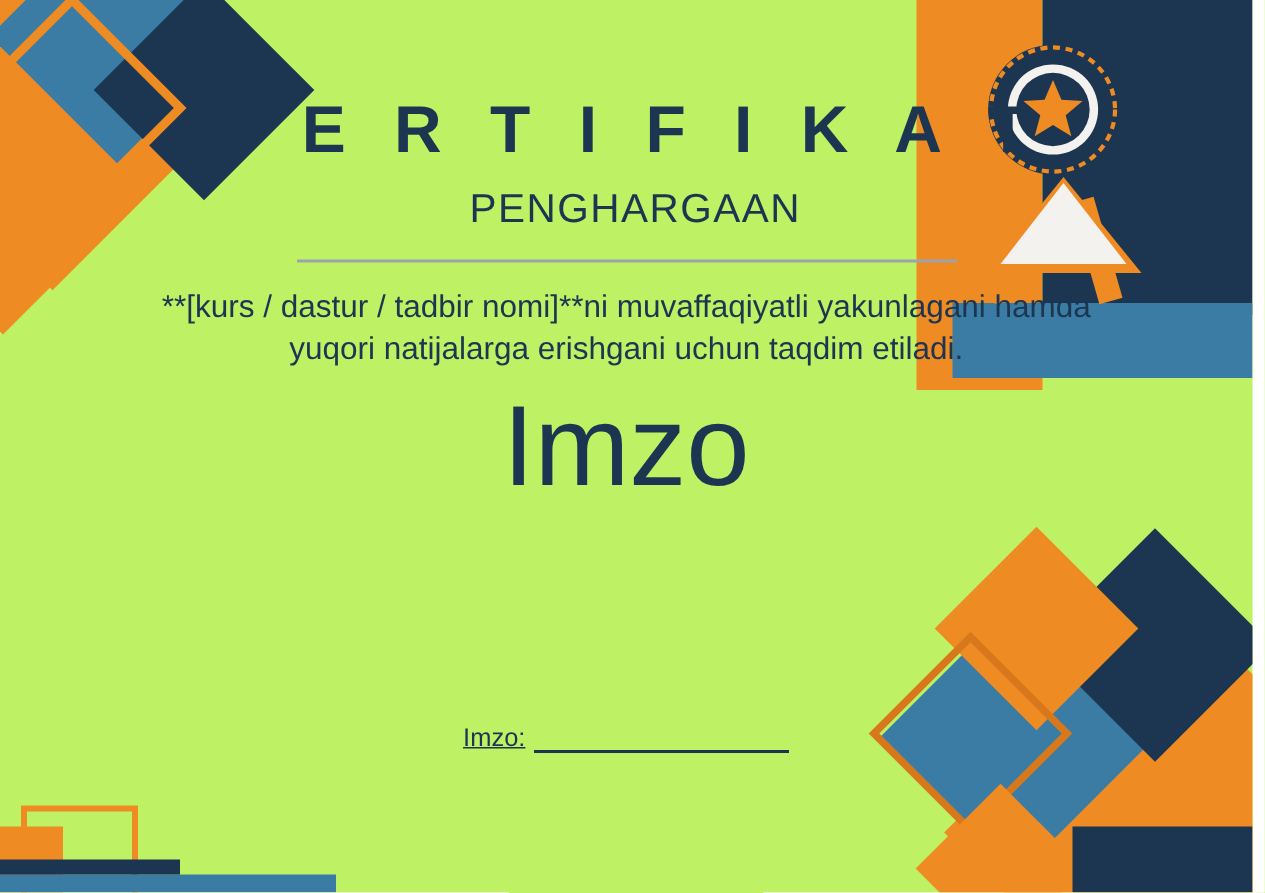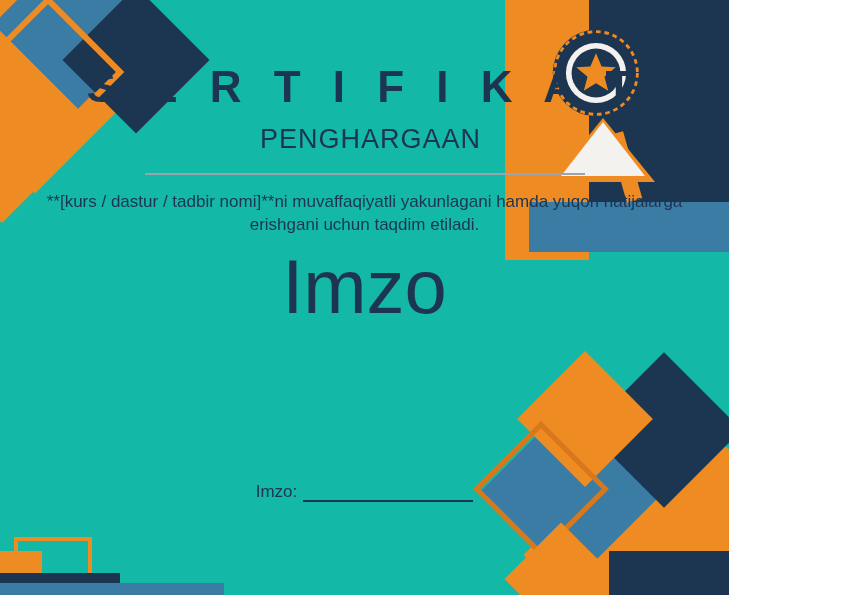--- a/index.html
+++ b/index.html
@@ -2,24 +2,24 @@
 <html><head>
 <meta charset="utf-8">
 <style>
   html, body {
     margin: 0;
     padding: 0;
     background: #ffffff;
   }
   #certificate {
     position: relative;
-    width: 729px;
+    width: 835px;
     height: 595px;
     overflow: hidden;
-    background: #14b8a6;
+    background: #bef264;
     font-family: "Liberation Sans", sans-serif;
     color: #1c3551;
   }
 
   
   .deco { position: absolute; }
 
   
   .tl-orange-big {
     top: -60px; left: -70px;
@@ -198,21 +198,21 @@
   }
   .rule {
     width: 440px;
     height: 2px;
     background: #9aa4ac;
     margin: 18px auto 0;
   }
   .intro {
     margin: 16px auto 0;
     width: 640px;
-    font-size: 17px;
+    font-size: 21px;
     line-height: 1.35;
     color: #1c3551;
   }
   .recipient {
     margin-top: 10px;
     font-size: 76px;
     line-height: 1.05;
     color: #1c3551;
     font-weight: normal;
   }
@@ -235,20 +235,21 @@
   }
   .signatures {
     position: absolute;
     left: 0; right: 0;
     top: 482px;
     display: flex;
     justify-content: center;
     gap: 56px;
     font-size: 17px;
     color: #1c3551;
+    text-decoration: underline;
   }
   .sig-item { display: flex; align-items: flex-end; gap: 6px; }
   .sig-line {
     display: inline-block;
     width: 170px;
     border-bottom: 2px solid #1c3551;
     height: 14px;
   }
   .sig-line.short { width: 130px; }
 </style>

